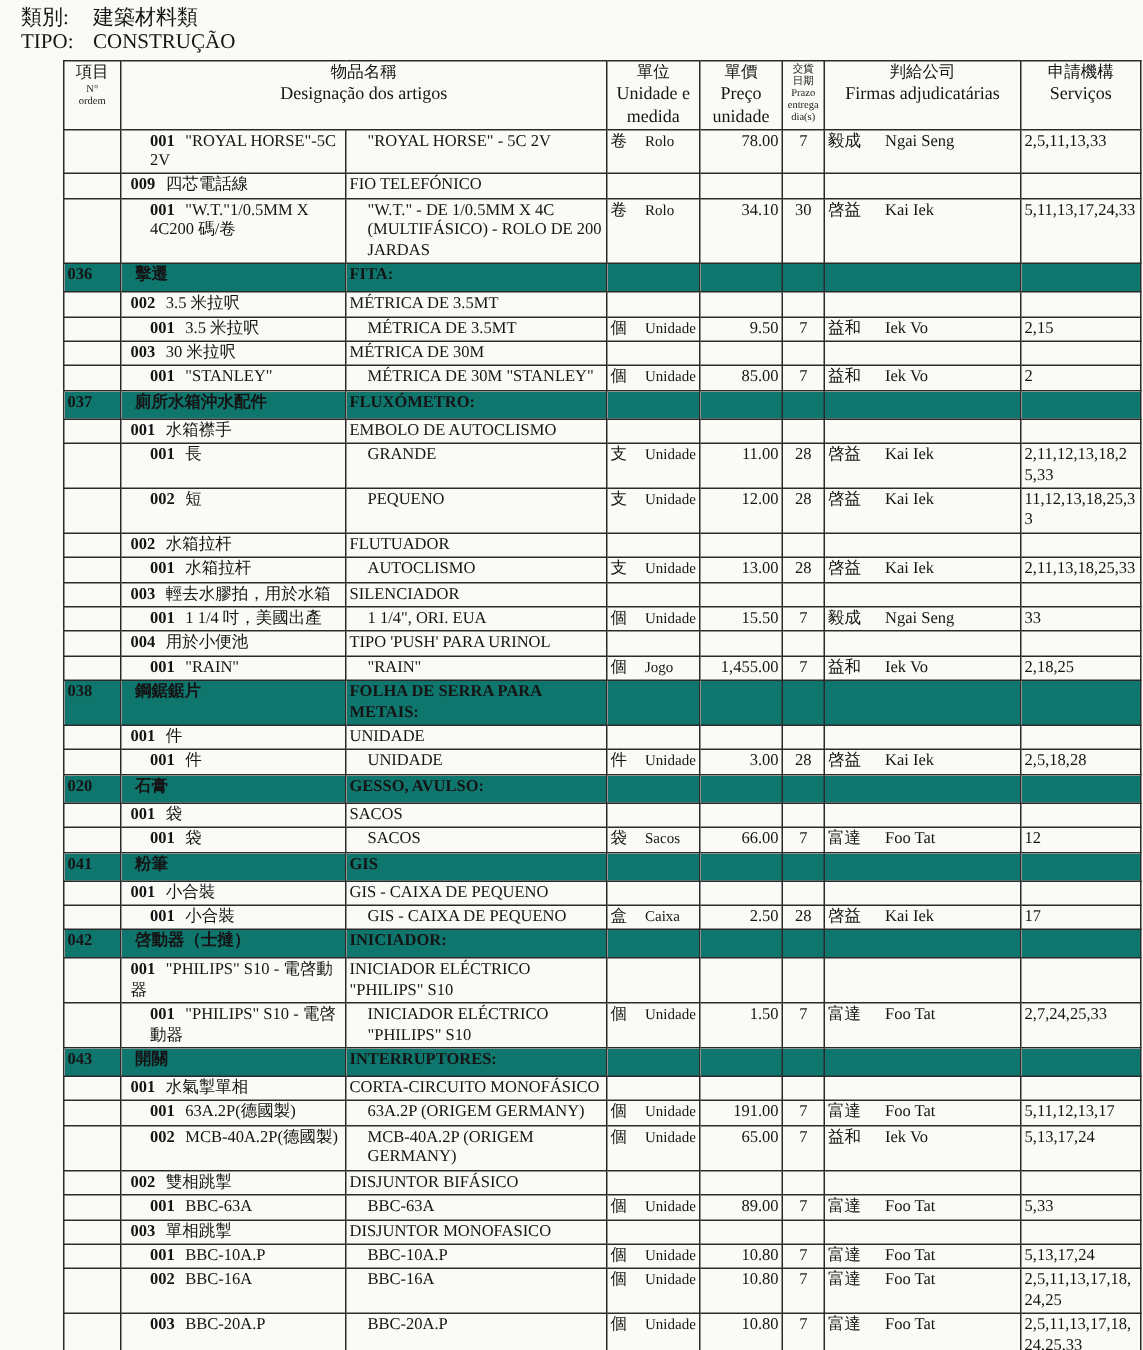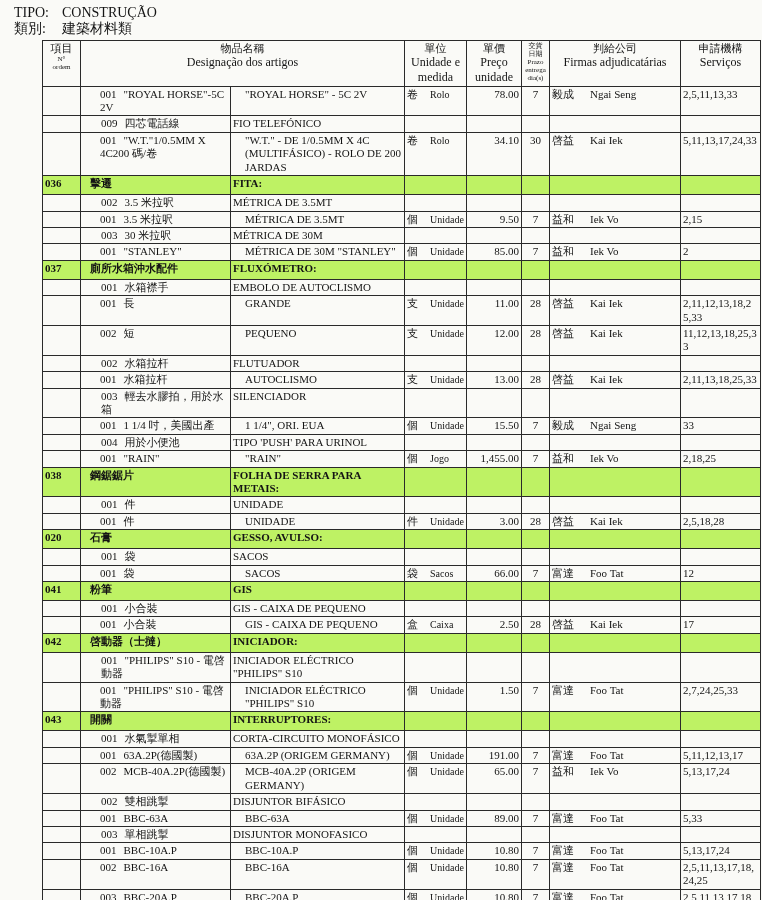--- a/index.html
+++ b/index.html
@@ -36,48 +36,48 @@
     padding:2px 1px;
     height:40px;
     vertical-align:middle;
   }
   .th-zh{font-size:11px;display:block;}
   .th-pt{font-size:12px;display:block;}
   .th-tiny{font-size:7px;display:block;line-height:1.15;}
   .c-num{text-align:left;padding-left:3px;}
   tbody tr{height:16px;}
   tr.lvl1{height:19px;}
-  tr.lvl1 td{background:#bef264;}
+  tr.lvl1 td{background:#0f766e;}
   tr.lvl1 .c-num{font-weight:bold;}
   tr.lvl1 .c-pt{font-weight:bold;}
   tr.lvl1 .c-zh .ztext{font-weight:bold;}
-  .c-zh .inum{display:inline-block;margin-right:7px;}
-  tr.lvl2 .c-zh{padding-left:20px;}
+  .c-zh .inum{display:inline-block;margin-right:7px;font-weight:bold;}
+  tr.lvl2 .c-zh{padding-left:6px;}
   tr.lvl3 .c-zh{padding-left:19px;}
   tr.lvl1 .c-pt,tr.lvl2 .c-pt{padding-left:2px;}
   tr.lvl3 .c-pt{padding-left:14px;}
   .c-unit .uzh{display:inline-block;width:14px;}
   .c-unit .upt{display:inline-block;margin-left:9px;font-size:10px;}
   .c-price{text-align:right;padding-right:4px;}
   .c-prazo{text-align:center;}
   .c-firm .fzh{display:inline-block;width:38px;}
   .c-firm .fpt{font-size:11px;}
   .c-serv{font-size:10.5px;word-break:break-all;}
 </style>
 </head>
 <body>
 
 <div class="doc-header">
   <div class="hdr-line">
+    <span class="hdr-label">類別:</span>
+    <span class="hdr-value">建築材料類</span>
+  </div>
+  <div class="hdr-line">
     <span class="hdr-label">TIPO:</span>
     <span class="hdr-value">CONSTRUÇÃO</span>
-  </div>
-  <div class="hdr-line">
-    <span class="hdr-label">類別:</span>
-    <span class="hdr-value">建築材料類</span>
   </div>
 </div>
 
 <table class="price-table">
   <colgroup>
     <col style="width:38px">
       <col style="width:150px">
       <col style="width:174px">
     <col style="width:62px">
       <col style="width:55px">

